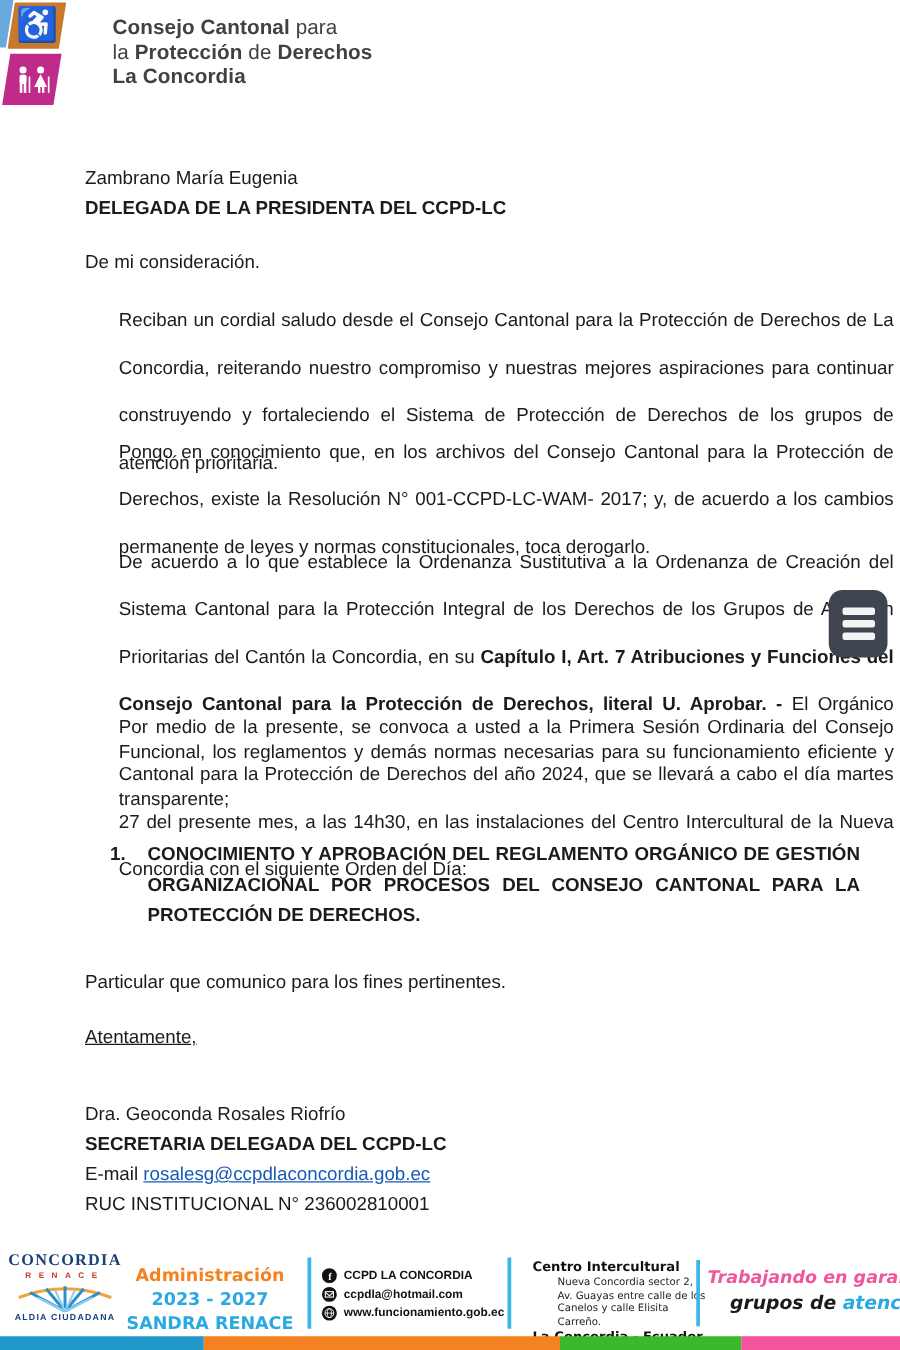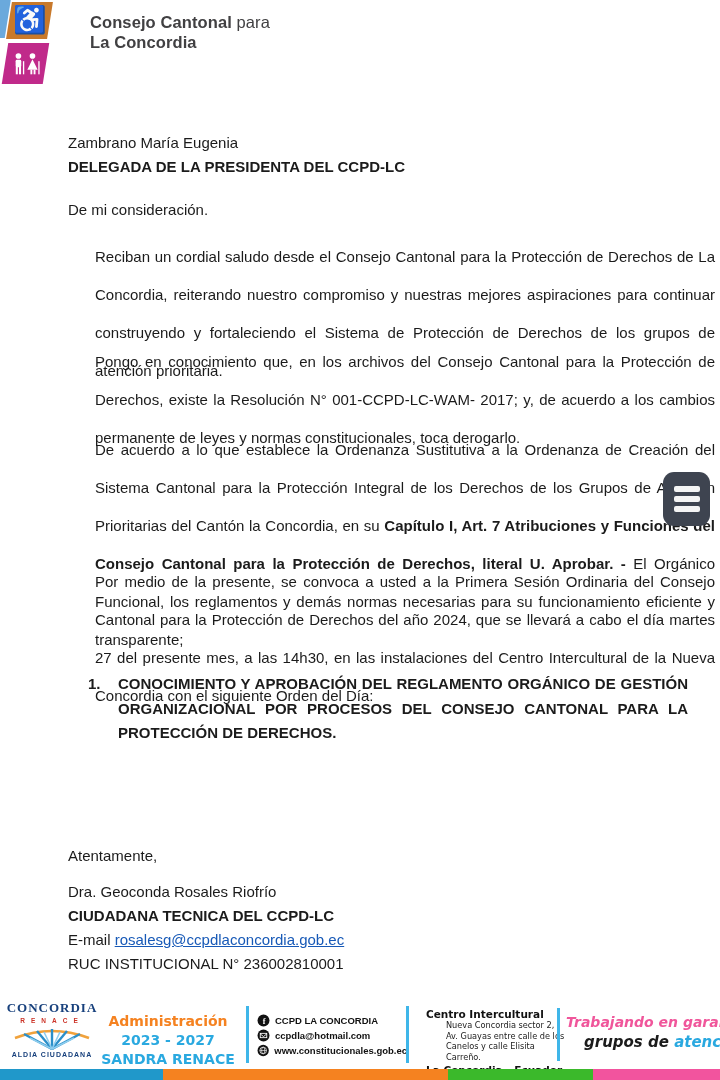--- a/index.html
+++ b/index.html
@@ -81,42 +81,44 @@
         <circle cx="23" cy="3.5" r="3"></circle>
         <path d="M23,7 L17.5,18 L28.5,18 Z"></path>
         <rect x="20.8" y="18" width="2" height="5"></rect>
         <rect x="24.2" y="18" width="2" height="5"></rect>
         <rect x="29.2" y="9" width="1.4" height="14"></rect>
       </g>
     </svg>
   </div>
   <div class="logo-text">
     <div><b>Consejo Cantonal</b><span> para</span></div>
+    <div><span>la </span><b>Protección</b><span> de </span><b>Derechos</b></div>
     <div><b>La Concordia</b></div>
   </div>
 
   <div class="blk" style="top:131px;">Zambrano María Eugenia</div>
   <div class="blk bold" style="top:155px;">DELEGADA DE LA PRESIDENTA DEL CCPD-LC</div>
   <div class="blk" style="top:198px;">De mi consideración.</div>
 
   <div class="blk jst" style="top:238px;">Reciban un cordial saludo desde el Consejo Cantonal para la Protección de Derechos de La Concordia, reiterando nuestro compromiso y nuestras mejores aspiraciones para continuar construyendo y fortaleciendo el Sistema de Protección de Derechos de los grupos de atención prioritaria.</div>
   <div class="blk jst" style="top:343px;">Pongo en conocimiento que, en los archivos del Consejo Cantonal para la Protección de Derechos, existe la Resolución N° 001-CCPD-LC-WAM- 2017; y, de acuerdo a los cambios permanente de leyes y normas constitucionales, toca derogarlo.</div>
   <div class="blk jst" style="top:431px;"><span>De acuerdo a lo que establece la Ordenanza Sustitutiva a la Ordenanza de Creación del Sistema Cantonal para la Protección Integral de los Derechos de los Grupos de Atención Prioritarias del Cantón la Concordia, en su </span><span class="bold">Capítulo I, Art. 7 Atribuciones y Funciones del Consejo Cantonal para la Protección de Derechos, literal U.  Aprobar. -</span><span> El Orgánico Funcional, los reglamentos y demás normas necesarias para su funcionamiento eficiente y transparente;</span></div>
   <div class="blk jst" style="top:563px;">Por medio de la presente, se convoca a usted a la Primera Sesión Ordinaria del Consejo Cantonal para la Protección de Derechos del año 2024, que se llevará a cabo el día martes 27 del presente mes, a las 14h30, en las instalaciones del Centro Intercultural de la Nueva Concordia con el siguiente Orden del Día:</div>
 
   <div class="order" style="top:672px;">
     <span class="num">1.</span>
     <span class="txt">CONOCIMIENTO Y APROBACIÓN DEL REGLAMENTO ORGÁNICO DE GESTIÓN ORGANIZACIONAL POR PROCESOS DEL CONSEJO CANTONAL PARA LA PROTECCIÓN DE DERECHOS.</span>
   </div>
 
-  <div class="blk" style="top:844px;">Atentamente,</div>
+  <div class="blk" style="top:774px;">Particular que comunico para los fines pertinentes.</div>
+  <div class="blk" style="top:818px;text-decoration:underline;">Atentamente,</div>
 
   <div class="blk" style="top:880px;line-height:24px;">
     <div>Dra. Geoconda Rosales Riofrío</div>
-    <div class="bold">CIUDADANA TECNICA DEL CCPD-LC</div>
+    <div class="bold">SECRETARIA DELEGADA DEL CCPD-LC</div>
     <div><span>E-mail </span><a class="email-link">rosalesg@ccpdlaconcordia.gob.ec</a></div>
     <div>RUC INSTITUCIONAL N° 236002810001</div>
   </div>
 
   <div class="menu-btn">
     <span class="bar"></span>
     <span class="bar"></span>
     <span class="bar"></span>
   </div>
 
@@ -166,21 +168,21 @@
         </svg>
       <span class="ct">ccpdla@hotmail.com</span>
     </div>
     <div class="crow">
       <svg width="13" height="13" viewBox="0 0 24 24">
           <circle cx="12" cy="12" r="11" fill="#111"></circle>
           <circle cx="12" cy="12" r="6.5" fill="none" stroke="#fff" stroke-width="1.4"></circle>
           <ellipse cx="12" cy="12" rx="3" ry="6.5" fill="none" stroke="#fff" stroke-width="1.2"></ellipse>
           <line x1="5.5" y1="12" x2="18.5" y2="12" stroke="#fff" stroke-width="1.2"></line>
         </svg>
-      <span class="ct">www.constitucionales.gob.ec</span>
+      <span class="ct">www.funcionamiento.gob.ec</span>
     </div>
   </div>
 
   <div class="vline" style="left:406px;top:1006px;height:57px;"></div>
 
   <div class="centro">
     <div class="h">Centro Intercultural</div>
     <div class="a">Nueva Concordia sector 2,</div>
     <div class="a">Av. Guayas entre calle de los</div>
     <div class="a">Canelos y calle Elisita Carreño.</div>

